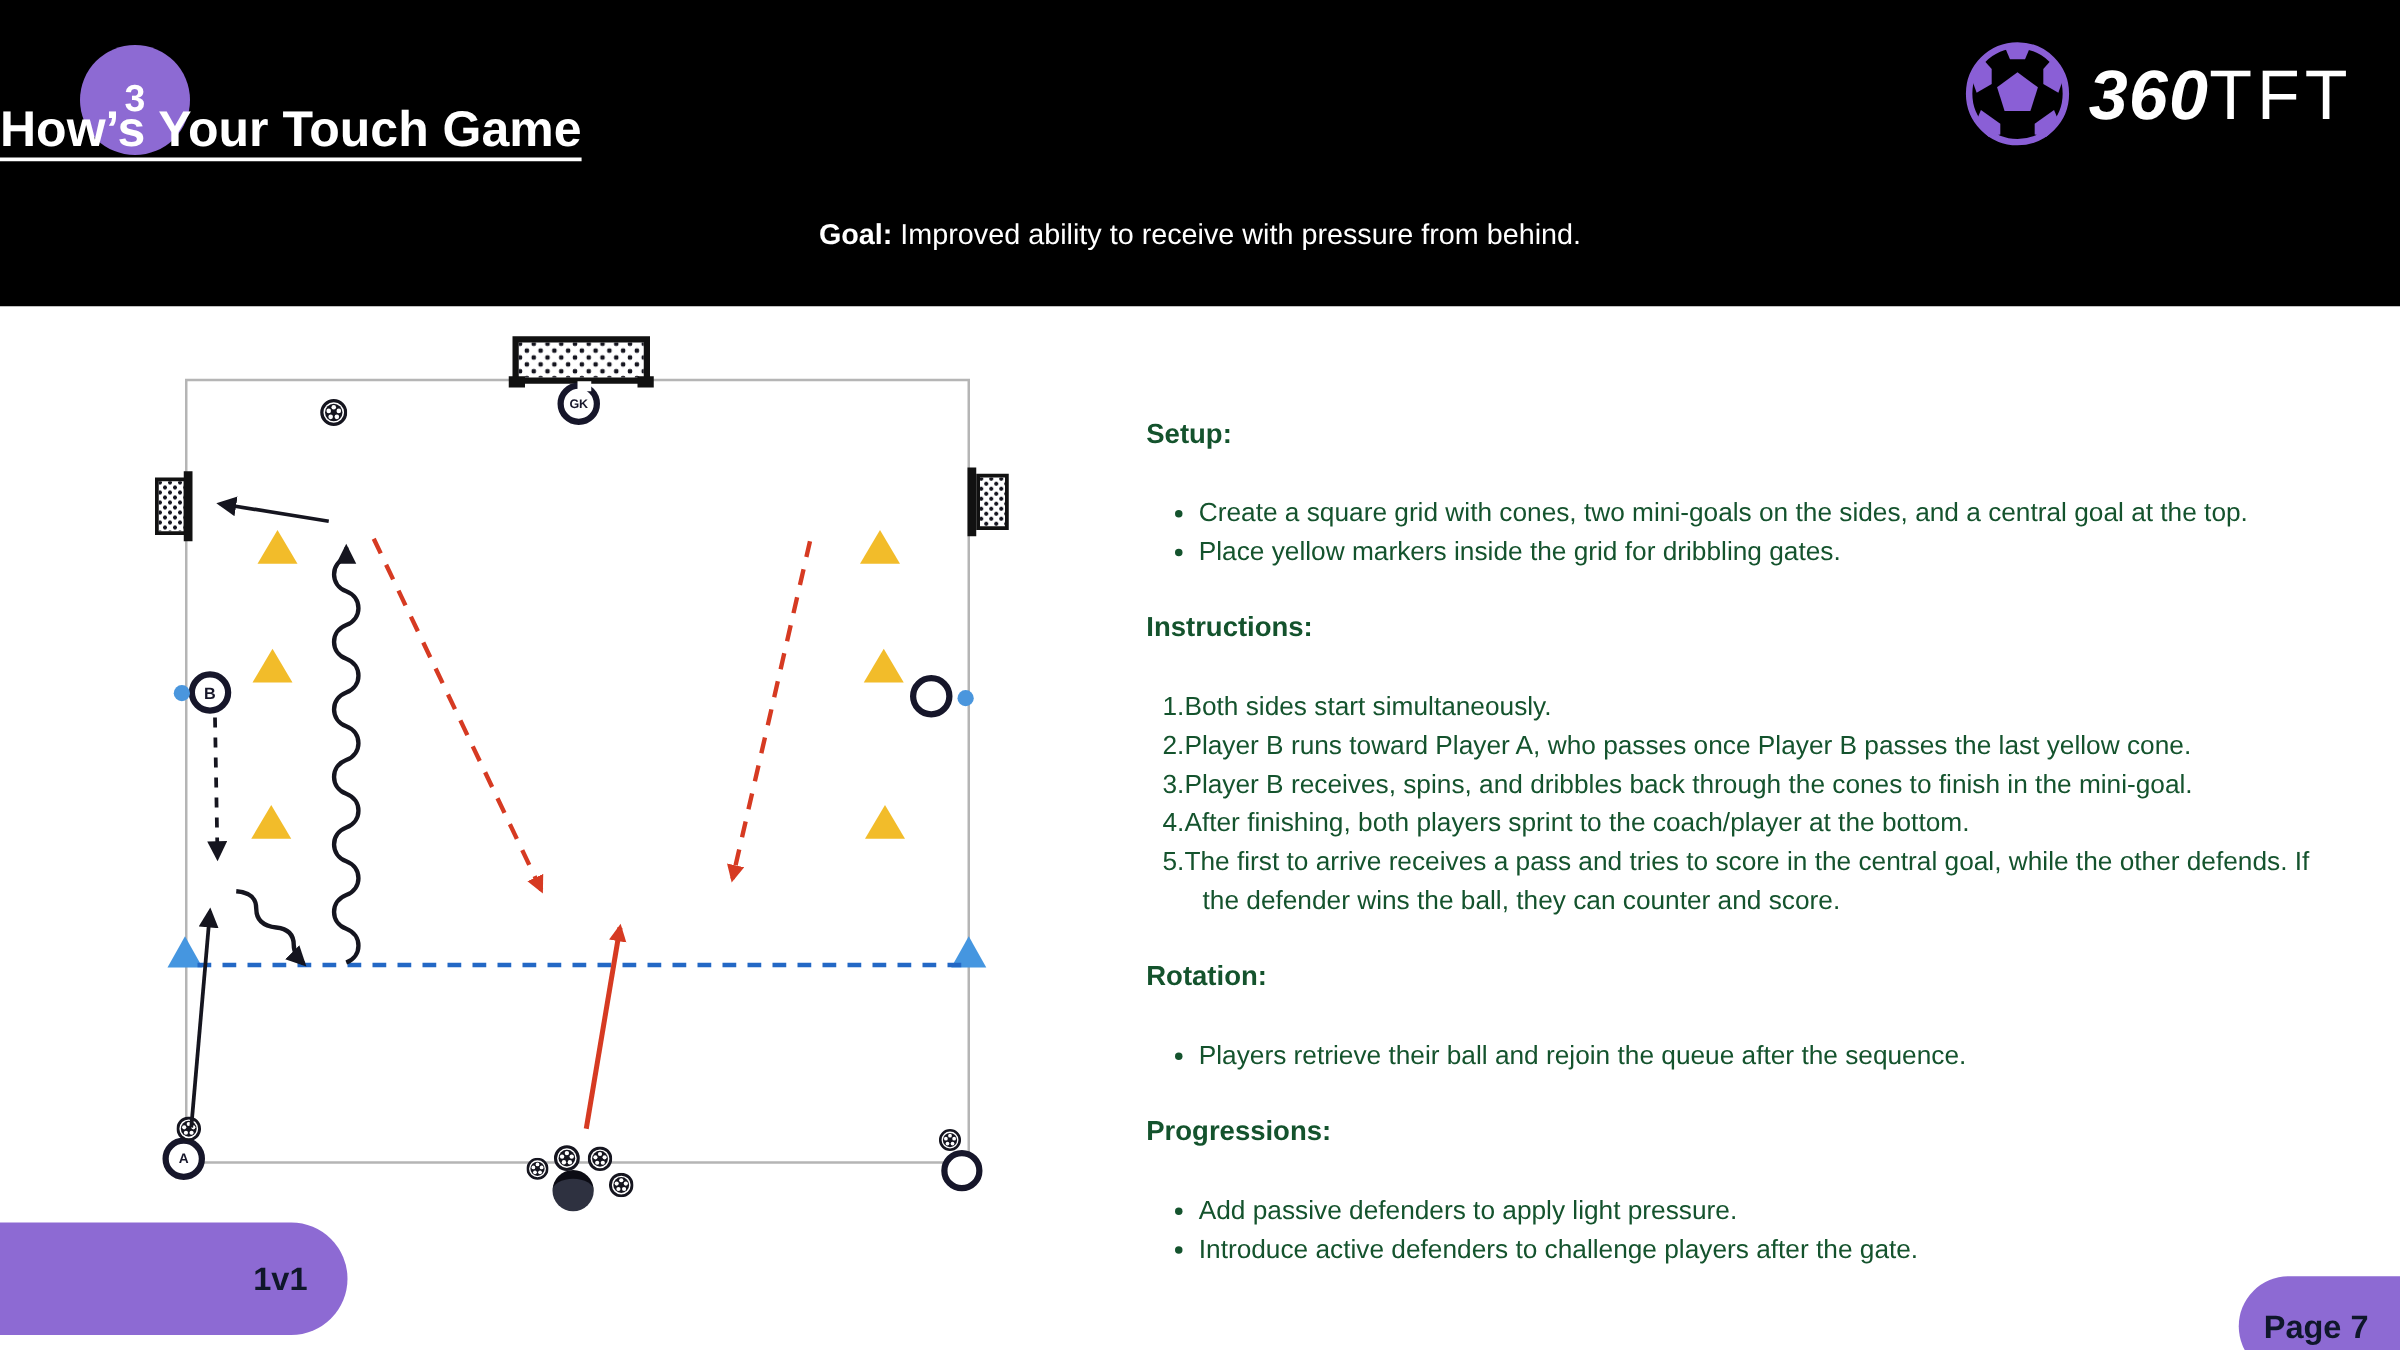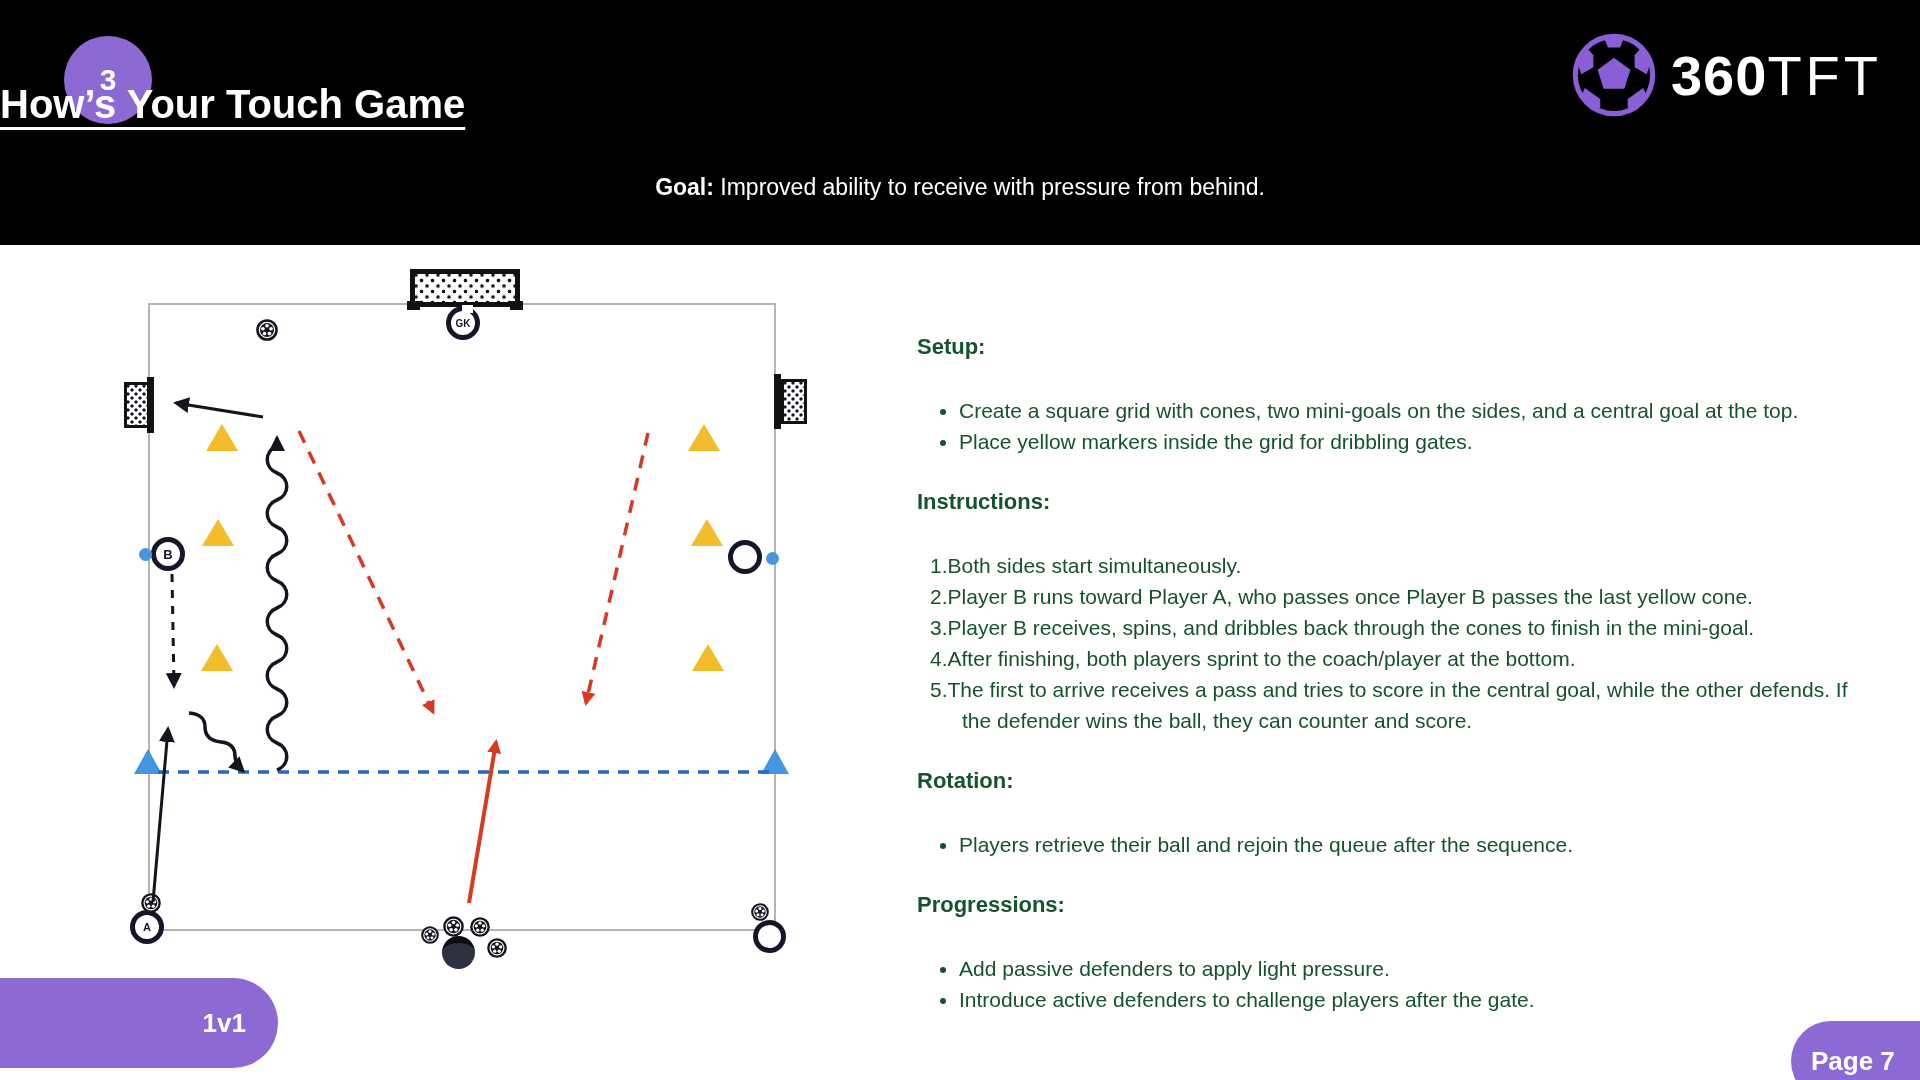--- a/index.html
+++ b/index.html
@@ -11,21 +11,21 @@
   .badge { position:absolute; left:64px; top:36px; width:88px; height:88px; border-radius:50%;
            background:#8d6ad3; color:#fff; font-size:30px; font-weight:bold;
            display:flex; align-items:center; justify-content:center; }
   .title { position:absolute; left:0; right:0; top:82px; color:#fff;
            font-size:40px; font-weight:bold; text-decoration:underline;
            text-underline-offset:9px; text-decoration-thickness:3px; }
   .subtitle { position:absolute; left:0; right:0; top:174px; text-align:center; color:#fff; font-size:23px; }
   .subtitle b { font-weight:bold; }
   .logo { position:absolute; right:38px; top:32px; display:flex; align-items:center; gap:14px; }
   .logo-text { color:#fff; font-size:56px; letter-spacing:1px; }
-  .logo-text .b360 { font-weight:800; }
+  .logo-text .b360 { font-weight:800;font-style:italic; }
   .logo-text .tft { font-weight:300; letter-spacing:4px; }
 
   
   .grid { position:absolute; left:148px; top:303px; width:628px; height:628px; border:2px solid #b5b5b5; }
   .net { background-color:#fff;
          background-image: radial-gradient(#15151f 1.7px, transparent 2.1px),
                            radial-gradient(#15151f 1.7px, transparent 2.1px);
          background-size:11px 11px; background-position:1px 1px, 6.5px 6.5px; }
   .goal-top { position:absolute; left:410px; top:269px; width:110px; height:38px; border:5px solid #111; }
   .goal-top::before, .goal-top::after { content:""; position:absolute; bottom:-8px; width:13px; height:9px; background:#111; }
@@ -53,21 +53,21 @@
   
   .content { position:absolute; left:917px; top:334px; width:960px; color:#14532d; }
   .section-heading { font-size:22px; font-weight:bold; line-height:26px; margin:0 0 35px 0; }
   .content ul { list-style:disc outside; padding-left:42px; margin:0 0 32px 0; }
   .content ul li { font-size:21px; line-height:31px; }
   .content ol { list-style:none; margin:0 0 32px 13px; counter-reset:num; }
   .content ol li { font-size:21px; line-height:31px; counter-increment:num; padding-left:32px; text-indent:-32px; }
   .content ol li::before { content:counter(num) "."; }
 
   
-  .pill { position:absolute; background:#8d6ad3; color:#ffffff; font-weight:bold; font-size:26px;
+  .pill { position:absolute; background:#8d6ad3; color:#0f172a; font-weight:bold; font-size:26px;
           display:flex; align-items:center; }
   .pill-left { left:0; top:978px; width:278px; height:90px; border-radius:0 46px 46px 0; justify-content:flex-end; padding-right:32px; }
   .pill-right { left:1791px; top:1021px; width:129px; height:80px; border-radius:42px 0 0 42px; justify-content:flex-start; padding-left:20px; }
 </style>
 </head>
 <body>
 
 <div class="page">
 
   <div class="header">

